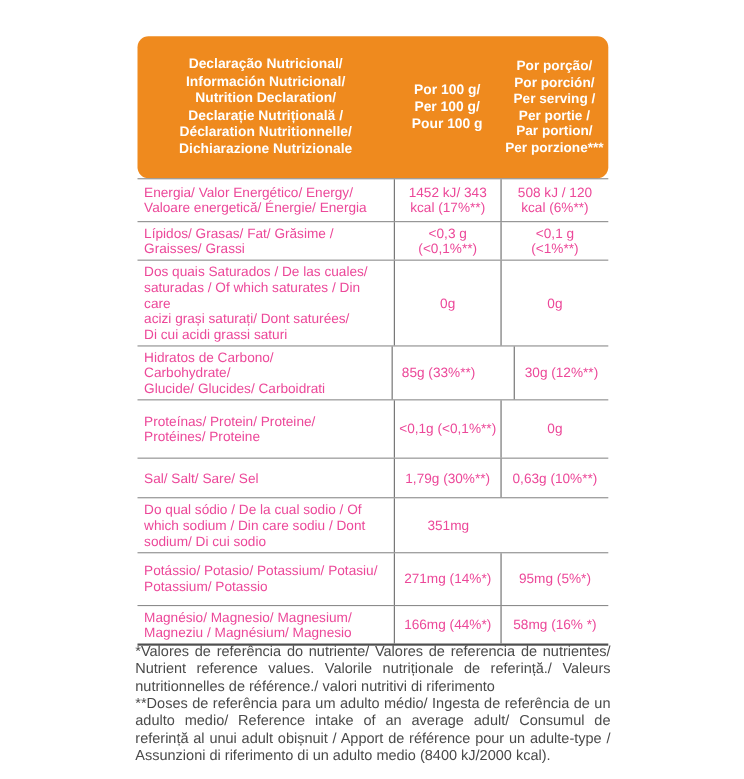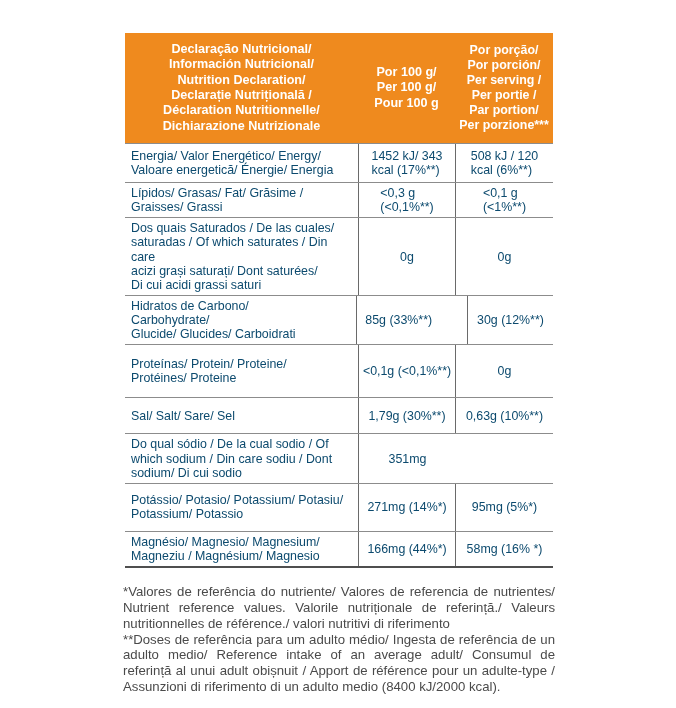--- a/index.html
+++ b/index.html
@@ -11,23 +11,24 @@
     overflow:hidden;
   }
   .ntable{
     position:absolute;
     left:125px; top:33px;
     width:428px;
   }
   
   .thead{
     display:flex;
-    height:110px;
+    height:129px;
     color:#ffffff;
     font-weight:bold;
+    border-radius:10px;
   }
   .th{
     display:flex;
     align-items:center;
     justify-content:center;
     text-align:center;
     white-space:pre-line;
     font-size:12.6px;
     line-height:1.22;
     box-sizing:border-box;
@@ -39,35 +40,36 @@
   .tbody{
     border-bottom:2px solid #4f4f4f;
   }
   .tr{
     display:flex;
     border-top:1px solid #8c8c8c;
     align-items:stretch;
   }
   .td{
     box-sizing:border-box;
-    color:#0c4a6e;
+    color:#ec4899;
     font-size:12.4px;
     line-height:1.14;
   }
   .td-label{
     width:233px;
     padding:3px 4px 3px 6px;
     white-space:pre-line;
     display:flex;
     align-items:center;
   }
   .td-val{
     display:flex;
     align-items:center;
     justify-content:center;
+    text-align:center;
     white-space:pre-line;
     border-left:1px solid #6a6a6a;
     padding:2px 2px;
   }
   .td-per100{width:97px;}
   .td-serving{width:98px;}
   .tr:nth-child(1){min-height:38px;}
   .tr:nth-child(2){min-height:28px;}
   .tr:nth-child(3){min-height:71px;}
   .tr:nth-child(4){min-height:37px;gap:26px;}

